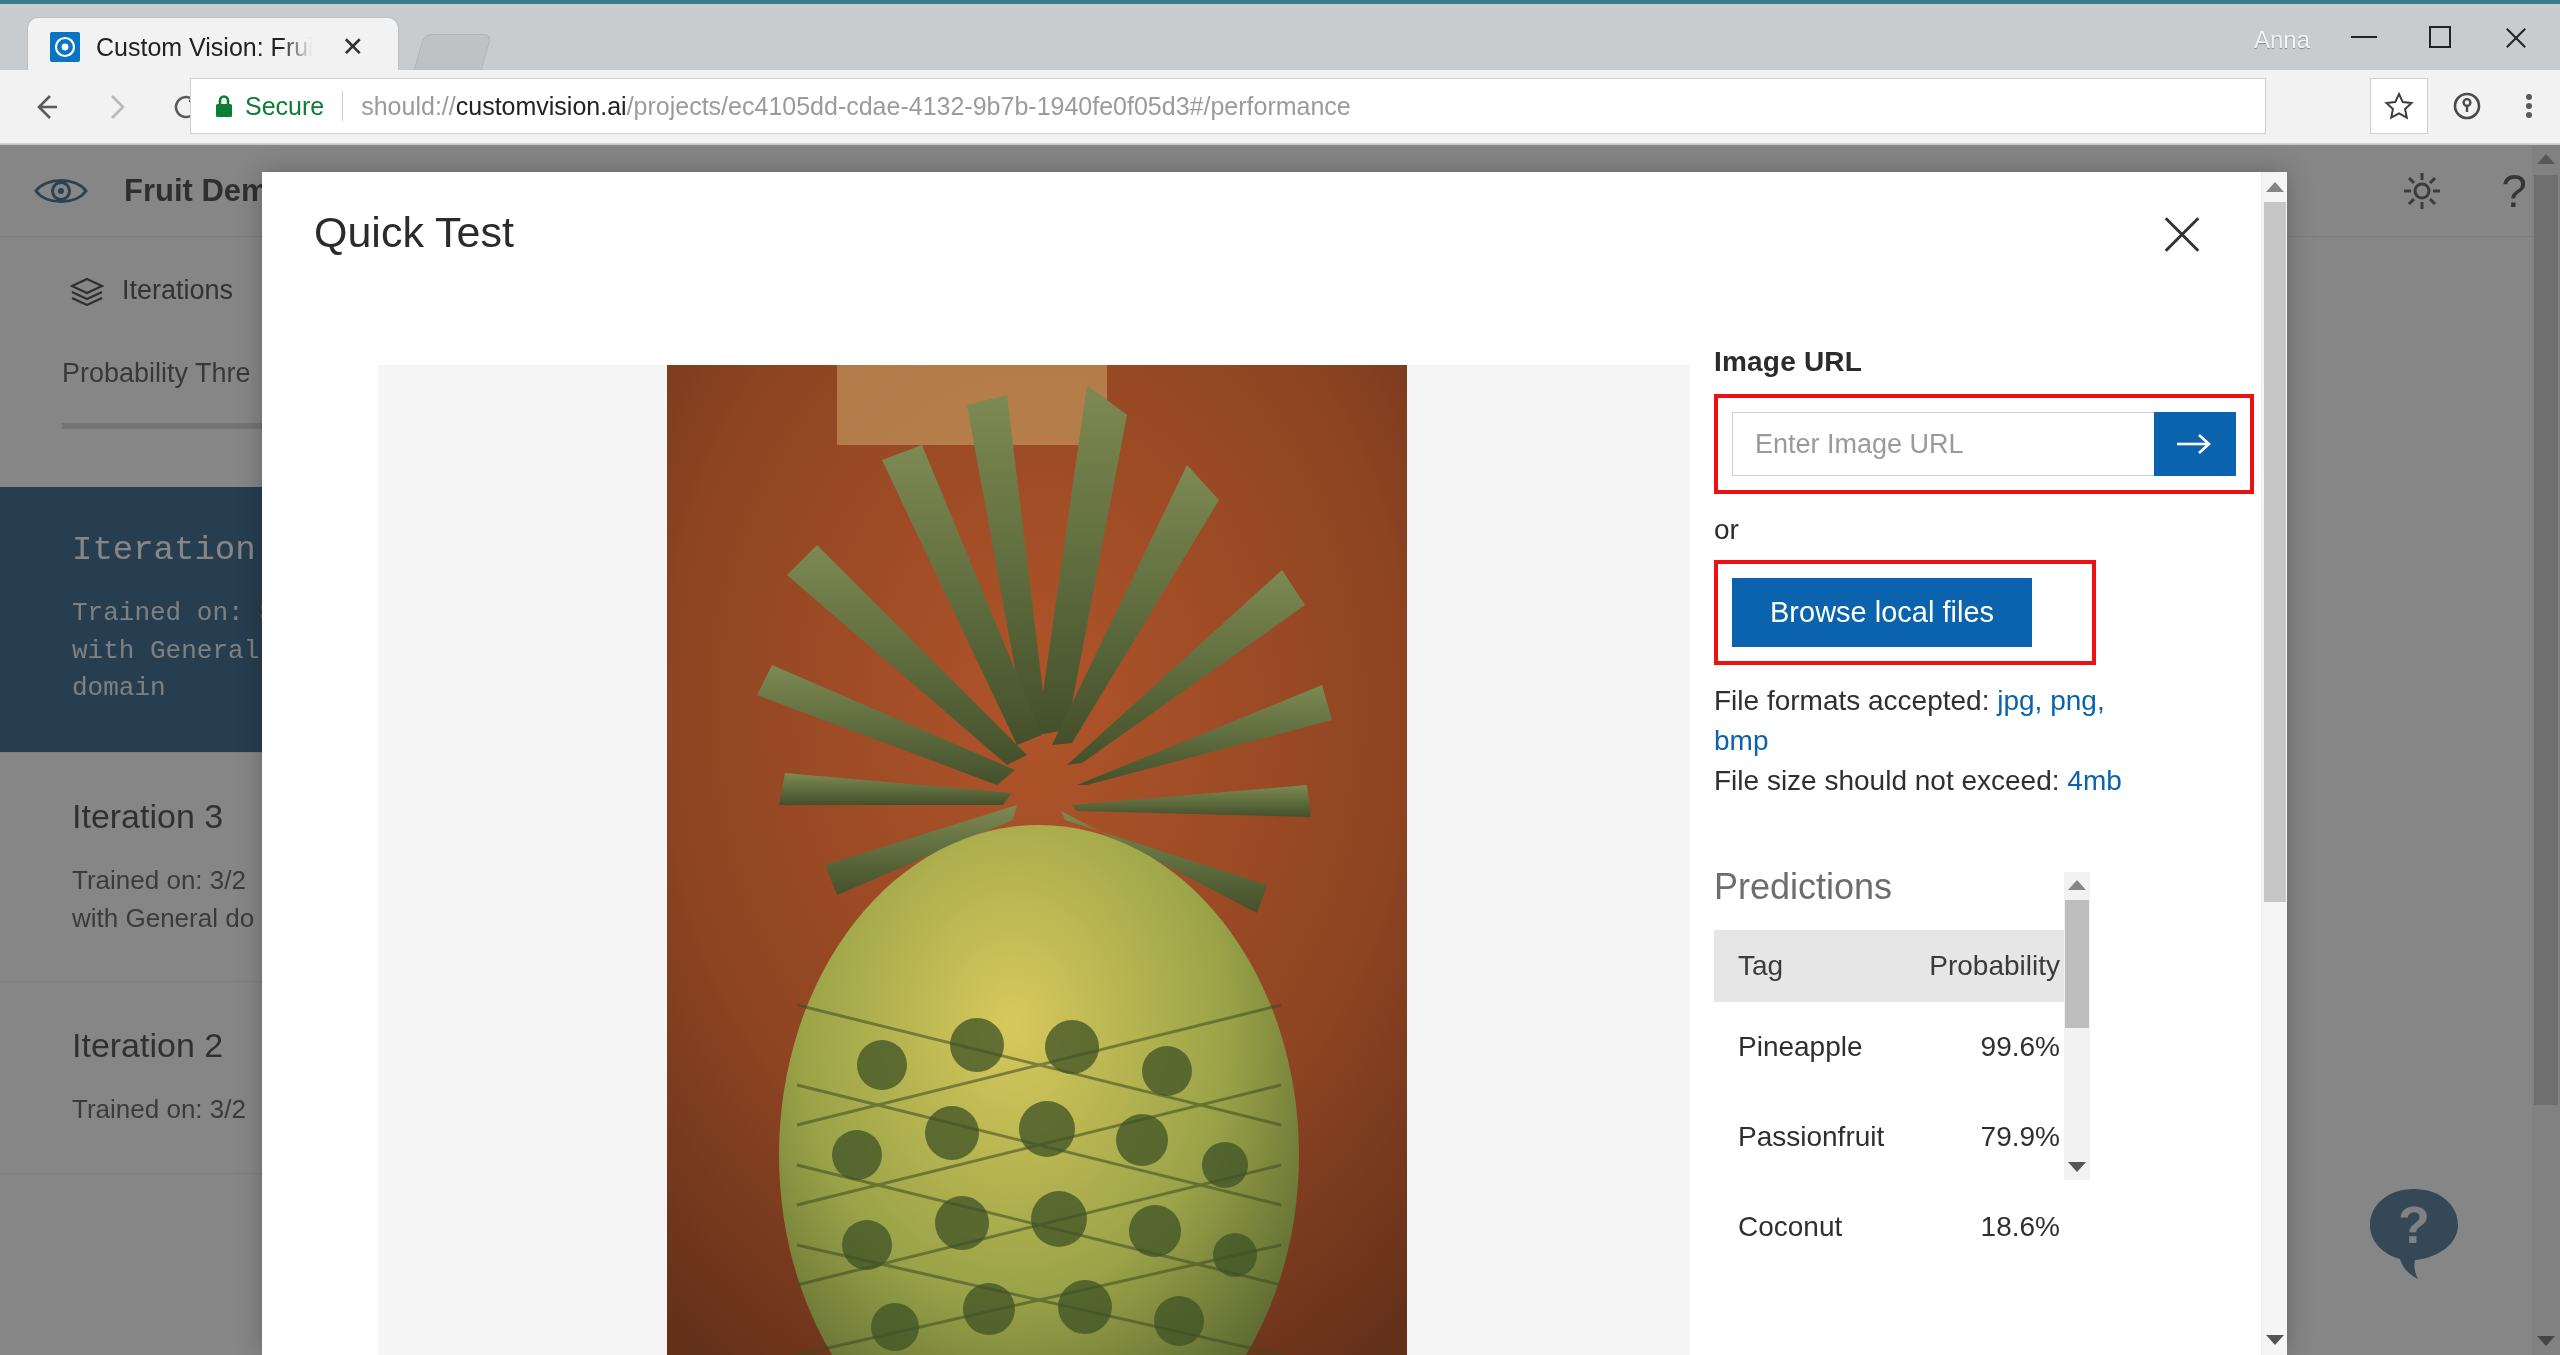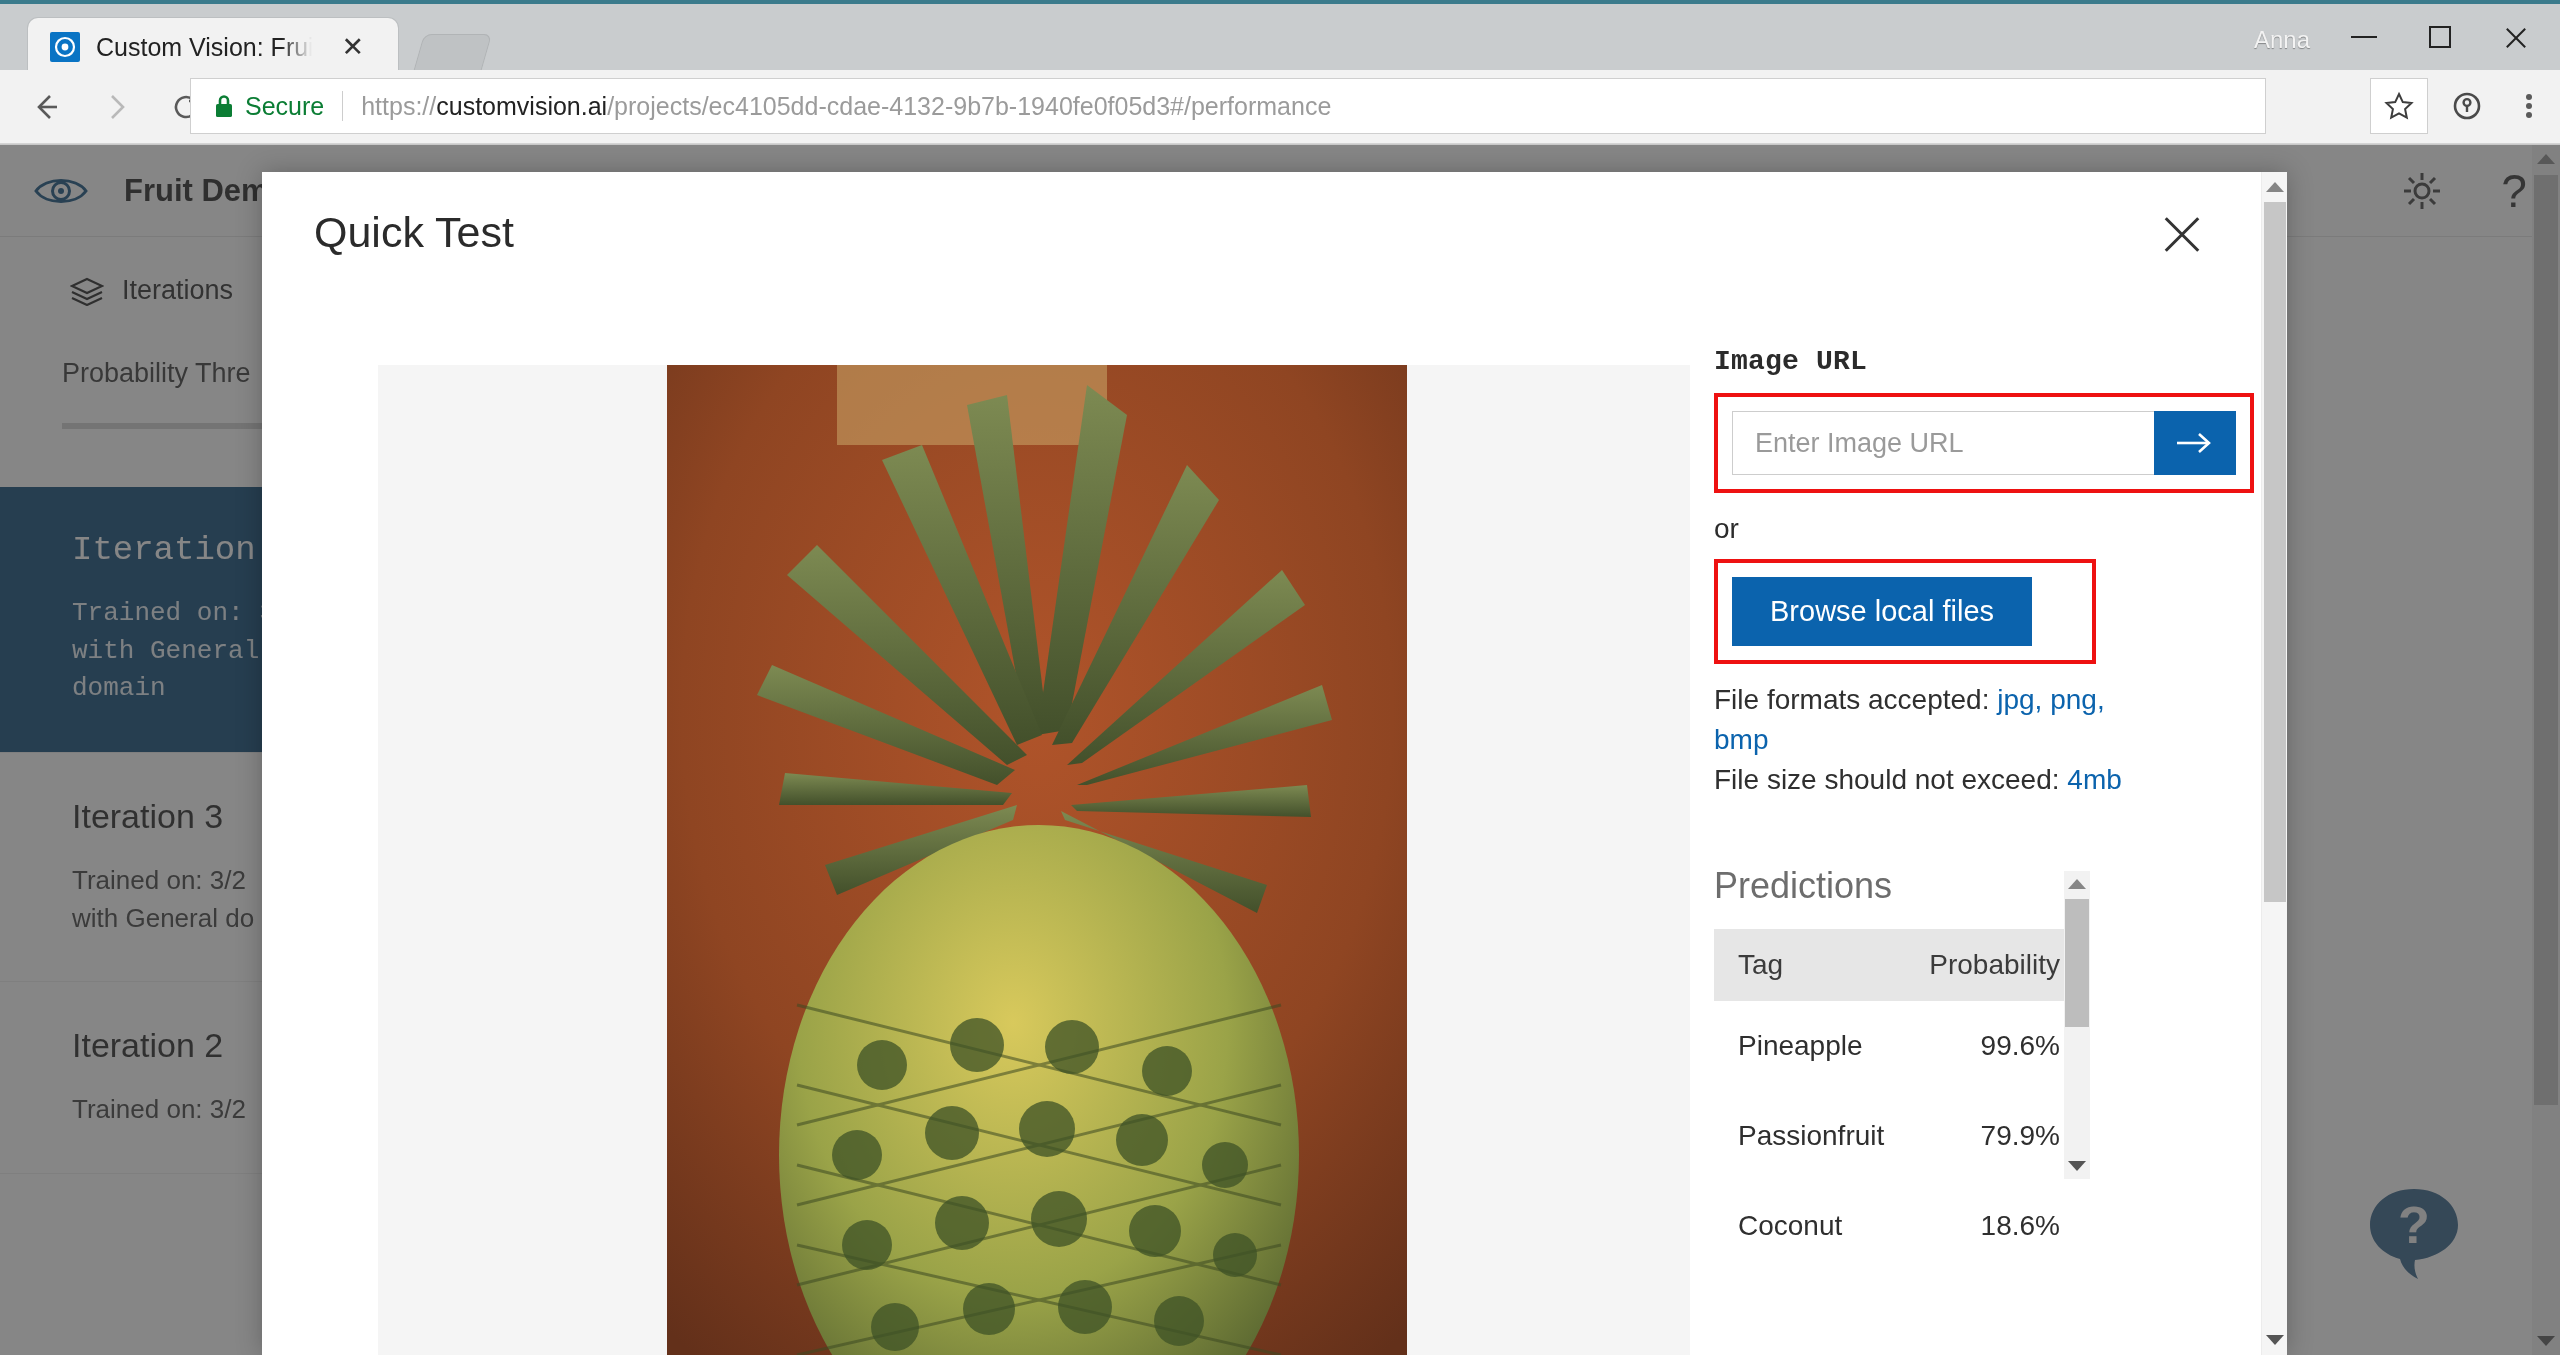--- a/index.html
+++ b/index.html
@@ -198,21 +198,21 @@
   }
   .photo {
     position:absolute; left: 289px; top: 0; width: 740px; height: 990px;
     overflow:hidden;
     background: #8e4a25;
   }
 
   
   .right-col { position:absolute; left: 1452px; top: 174px; width: 540px; }
 
-  .lbl-image-url { font-size: 28px; color:#2b2b2b; font-weight: bold; letter-spacing:.2px;font-family:Liberation Mono, monospace; }
+  .lbl-image-url { font-size: 28px; color:#2b2b2b; font-weight: bold; letter-spacing:.2px; }
 
   .redbox { border: 4px solid #ee1111; padding: 14px; background: #fff; }
   .redbox.url-box { margin-top: 16px; display:flex; }
   .url-input {
     flex: 1; height: 64px; border:1px solid #cdcdcd; border-right: none;
     background: #fff; font-size: 27px; color:#9a9a9a; padding-left: 22px;
     font-family: "Liberation Sans", sans-serif; outline: none;
   }
   .url-input::placeholder { color:#9a9a9a; }
   .url-go {
@@ -312,21 +312,21 @@
 
     <div class="omnibox">
       <span class="lock-ico">
         <svg width="22" height="26" viewBox="0 0 22 26">
           <rect x="3" y="11" width="16" height="13" rx="1.6" fill="#0b7d34"></rect>
           <path d="M7 11 V7.5 a4 4 0 0 1 8 0 V11" fill="none" stroke="#0b7d34" stroke-width="2.6"></path>
         </svg>
       </span>
       <span class="secure-text">Secure</span>
       <span class="omni-sep"></span>
-      <span class="url"><span>https://</span><b>customvision.ai</b><span>/projects/ec4105dd-cdae-4132-9b7b-1940fe0f05d3#/performance</span></span>
+      <span class="url"><span>should://</span><b>customvision.ai</b><span>/projects/ec4105dd-cdae-4132-9b7b-1940fe0f05d3#/performance</span></span>
     </div>
 
     <div class="omni-right">
       <div class="star-btn">
         <svg width="30" height="30" viewBox="0 0 30 30">
           <path d="M15 3 L18.8 11.1 L27.5 12.1 L21.1 18.1 L22.8 26.7 L15 22.4 L7.2 26.7 L8.9 18.1 L2.5 12.1 L11.2 11.1 Z" fill="none" stroke="#3c3c3c" stroke-width="2"></path>
         </svg>
       </div>
       <div class="ext-btn">
         <svg width="32" height="32" viewBox="0 0 32 32">

